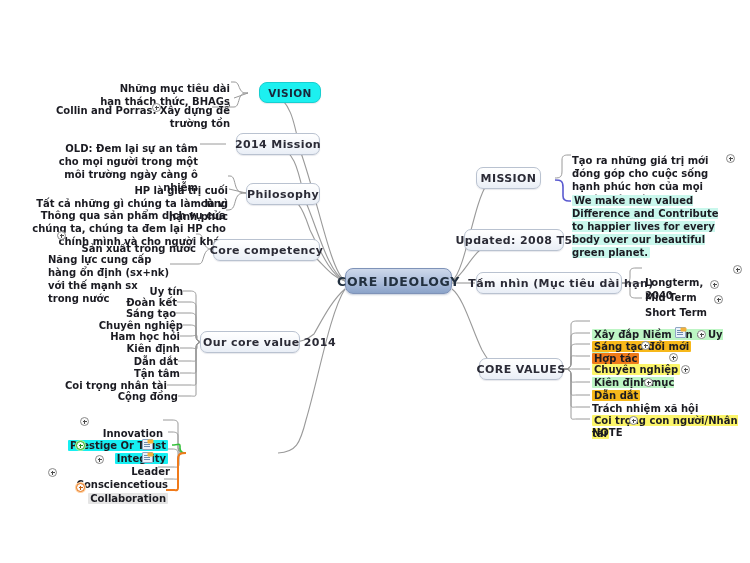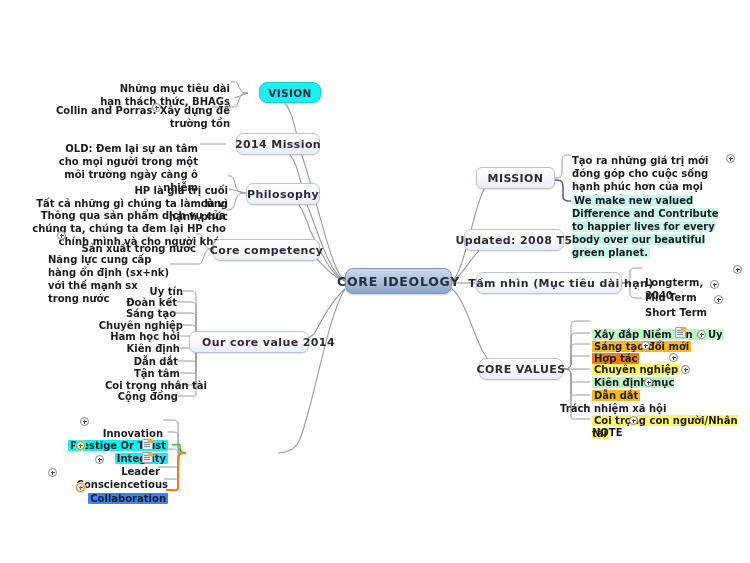--- a/index.html
+++ b/index.html
@@ -41,21 +41,21 @@
   .leaf.r{text-align:right;}
   .leaf.l{text-align:left;}
   .leaf b,.leaf .t{font-weight:bold;}
   .hl{padding:0 2px;border-radius:1px;}
   .hl-cyan{background:#16eff2;}
   .hl-mint{background:#c9f7ec;}
   .hl-green{background:#bdf5c4;}
   .hl-yellow{background:#fcf56a;}
   .hl-gold{background:#f7b81a;}
   .hl-orange{background:#f07a1a;}
-  .hl-amber{background:#3b82f6;}
+  .hl-amber{background:#e5e5e5;}
 
   
   .plus{
     position:absolute;width:9px;height:9px;border-radius:50%;
     border:1px solid #8a8a8a;background:#fafafa;
     box-sizing:border-box;
   }
   .plus:before,.plus:after{
     content:"";position:absolute;background:#4a4a4a;
   }
@@ -215,67 +215,67 @@
     <span>Core competency</span>
   </div>
   <div class="leaf r" style="left:76px;top:229px;width:120px;">
     <span class="t">Sản xuất trong nước</span>
   </div>
   <div class="plus" style="left:57px;top:231px;"></div>
   <div class="leaf l" style="left:48px;top:240px;width:122px;">
     <span class="t">Năng lực cung cấp hàng ổn định (sx+nk) với thế mạnh sx trong nước</span>
   </div>
 
-  <div class="node main" style="left:189px;top:331px;width:120px;height:22px;padding-left:39px;">
+  <div class="node main" style="left:200px;top:331px;width:100px;height:22px;padding-left:39px;">
     <span>Our core value 2014</span>
   </div>
   <div class="leaf r" style="left:80px;top:285px;width:103px;"><span class="t">Uy tín</span></div>
   <div class="leaf r" style="left:80px;top:296px;width:97px;"><span class="t">Đoàn kết</span></div>
   <div class="leaf r" style="left:80px;top:307px;width:96px;"><span class="t">Sáng tạo</span></div>
   <div class="leaf r" style="left:80px;top:319px;width:103px;"><span class="t">Chuyên nghiệp</span></div>
   <div class="leaf r" style="left:80px;top:330px;width:100px;"><span class="t">Ham học hỏi</span></div>
   <div class="leaf r" style="left:80px;top:342px;width:100px;"><span class="t">Kiên định</span></div>
   <div class="leaf r" style="left:80px;top:355px;width:98px;"><span class="t">Dẫn dắt</span></div>
   <div class="leaf r" style="left:80px;top:367px;width:100px;"><span class="t">Tận tâm</span></div>
-  <div class="leaf r" style="left:60px;top:379px;width:107px;margin-left:40px;"><span class="t">Coi trọng nhân tài</span></div>
+  <div class="leaf r" style="left:60px;top:379px;width:107px;"><span class="t">Coi trọng nhân tài</span></div>
   <div class="leaf r" style="left:78px;top:390px;width:100px;text-align:right;"><span class="t">Cộng đồng</span></div>
 
 
   <div class="leaf r" style="left:93px;top:414px;width:70px;">
     <span class="t">Innovation</span>
   </div>
   <div class="plus" style="left:80px;top:417px;"></div>
 
   <div class="leaf r" style="left:63px;top:426px;width:105px;">
     <span class="t hl hl-cyan">Prestige Or Trust</span>
   </div>
 
   <div class="leaf r" style="left:85px;top:439px;width:83px;">
     <span class="t hl hl-cyan">Integrity</span>
   </div>
   <div class="plus green" style="left:76px;top:441px;"></div>
   <div class="noteicon" style="left:142px;top:439px;"></div>
 
-  <div class="leaf r" style="left:82px;top:452px;width:78px;">
+  <div class="leaf r" style="left:92px;top:452px;width:78px;">
     <span class="t">Leader</span>
   </div>
   <div class="plus" style="left:95px;top:455px;"></div>
   <div class="noteicon" style="left:142px;top:452px;"></div>
 
   <div class="leaf r" style="left:60px;top:465px;width:108px;">
     <span class="t">Consciencetious</span>
   </div>
   <div class="plus" style="left:48px;top:468px;"></div>
 
   <div class="leaf r" style="left:88px;top:479px;width:80px;">
     <span class="t hl hl-amber">Collaboration</span>
   </div>
   <div class="plus orange" style="left:76px;top:483px;"></div>
 
-  <div class="node main" style="left:476px;top:167px;width:79px;height:22px;border-radius:6px;">
+  <div class="node main" style="left:476px;top:167px;width:65px;height:22px;">
     <span>MISSION</span>
   </div>
   <div class="leaf l" style="left:572px;top:141px;width:146px;">
     <span class="t">Tạo ra những giá trị mới đóng góp cho cuộc sống hạnh phúc hơn của mọi người trên hành tinh xanh xinh đẹp</span>
   </div>
   <div class="plus" style="left:726px;top:154px;"></div>
   <div class="leaf l" style="left:572px;top:181px;width:147px;">
     <span class="t hl hl-mint">We make new valued Difference and Contribute to happier lives for every body over our beautiful green planet.</span>
   </div>
 
@@ -326,21 +326,21 @@
   <div class="leaf l" style="left:592px;top:363px;width:105px;">
     <span class="t hl hl-green">Kiên định mục tiêu</span>
   </div>
   <div class="plus" style="left:681px;top:365px;"></div>
 
   <div class="leaf l" style="left:592px;top:376px;width:60px;">
     <span class="t hl hl-gold">Dẫn dắt</span>
   </div>
   <div class="plus" style="left:644px;top:378px;"></div>
 
-  <div class="leaf l" style="left:560px;top:389px;width:110px;">
+  <div class="leaf l" style="left:592px;top:389px;width:110px;">
     <span class="t">Trách nhiệm xã hội</span>
   </div>
 
   <div class="leaf l" style="left:592px;top:401px;width:150px;">
     <span class="t hl hl-yellow">Coi trọng con người/Nhân tài</span>
   </div>
 
   <div class="leaf l" style="left:592px;top:413px;width:40px;">
     <span class="t">NOTE</span>
   </div>

